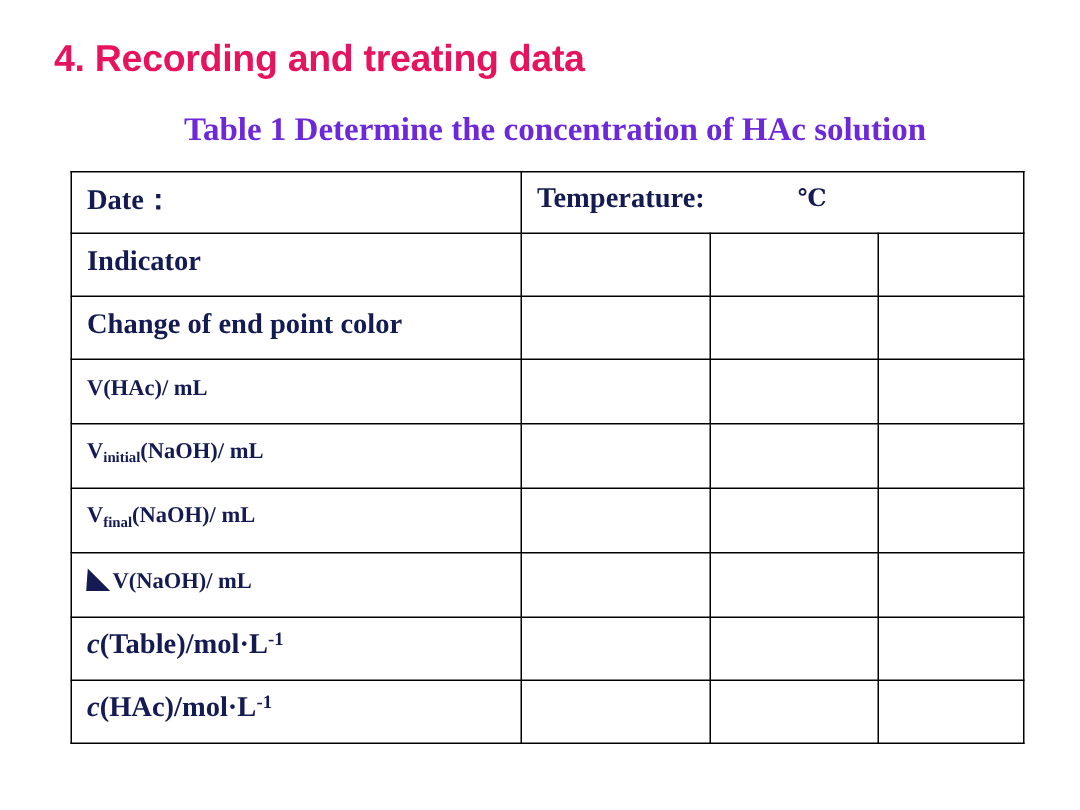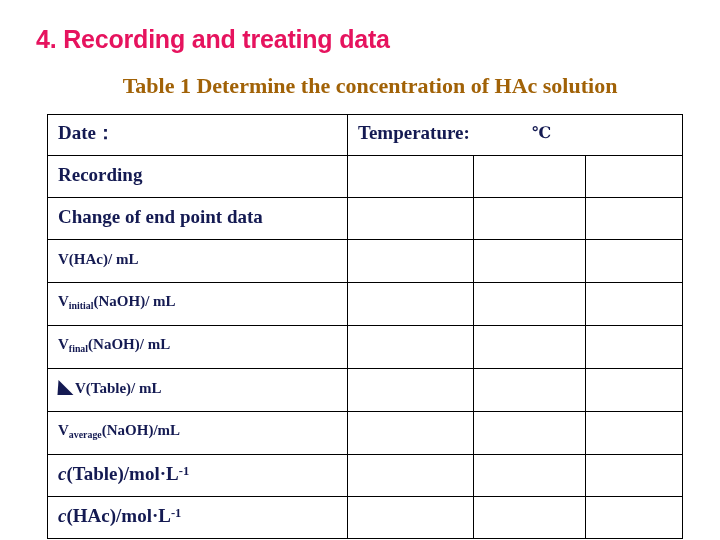--- a/index.html
+++ b/index.html
@@ -40,21 +40,21 @@
   .table-caption {
     position: absolute;
     left: 40px;
     top: 74px;
     width: 660px;
     text-align: center;
     font-family: "Liberation Serif", "DejaVu Serif", serif;
     font-weight: bold;
     font-size: 22px;
     line-height: 1.1;
-    color: #a16207;
+    color: #6d28d9;
     white-space: nowrap;
   }
 
   
   .data-table {
     position: absolute;
     left: 47px;
     top: 114px;
     width: 635px;
     border-collapse: collapse;
@@ -140,28 +140,28 @@
     </colgroup>
     <tbody>
 
       <tr class="row-head">
         <td>Date：</td>
         <td class="temp-cell" colspan="3"><span>Temperature:</span><span class="deg">℃</span></td>
       </tr>
 
 
       <tr class="row-std">
-        <td>Recording</td>
-        <td></td>
-        <td></td>
-        <td></td>
-      </tr>
-
-      <tr class="row-std">
-        <td>Change of end point data</td>
+        <td>Indicator</td>
+        <td></td>
+        <td></td>
+        <td></td>
+      </tr>
+
+      <tr class="row-std">
+        <td>Change of end point color</td>
         <td></td>
         <td></td>
         <td></td>
       </tr>
 
       <tr class="row-tall">
         <td><span>V(HAc)/ mL</span></td>
         <td></td>
         <td></td>
         <td></td>
@@ -175,32 +175,26 @@
       </tr>
 
       <tr class="row-tall">
         <td><span>V</span><span class="sub">final</span><span>(NaOH)/ mL</span></td>
         <td></td>
         <td></td>
         <td></td>
       </tr>
 
       <tr class="row-tall">
-        <td><span class="tri"></span><span>V(Table)/ mL</span></td>
-        <td></td>
-        <td></td>
-        <td></td>
-      </tr>
-
-      <tr class="row-tall">
-        <td><span>V</span><span class="sub">average</span><span>(NaOH)/mL</span></td>
-        <td></td>
-        <td></td>
-        <td></td>
-      </tr>
+        <td><span class="tri"></span><span>V(NaOH)/ mL</span></td>
+        <td></td>
+        <td></td>
+        <td></td>
+      </tr>
+
 
       <tr class="row-std">
         <td><span class="ital">c</span><span>(Table)/mol·L</span><span class="sup">-1</span></td>
         <td></td>
         <td></td>
         <td></td>
       </tr>
 
       <tr class="row-std">
         <td><span class="ital">c</span><span>(HAc)/mol·L</span><span class="sup">-1</span></td>

